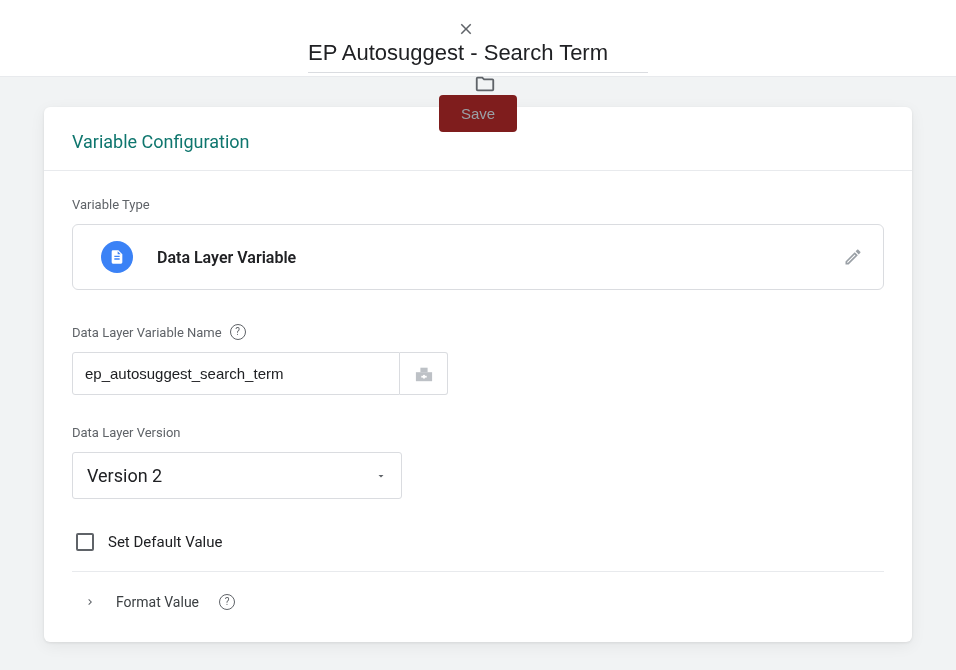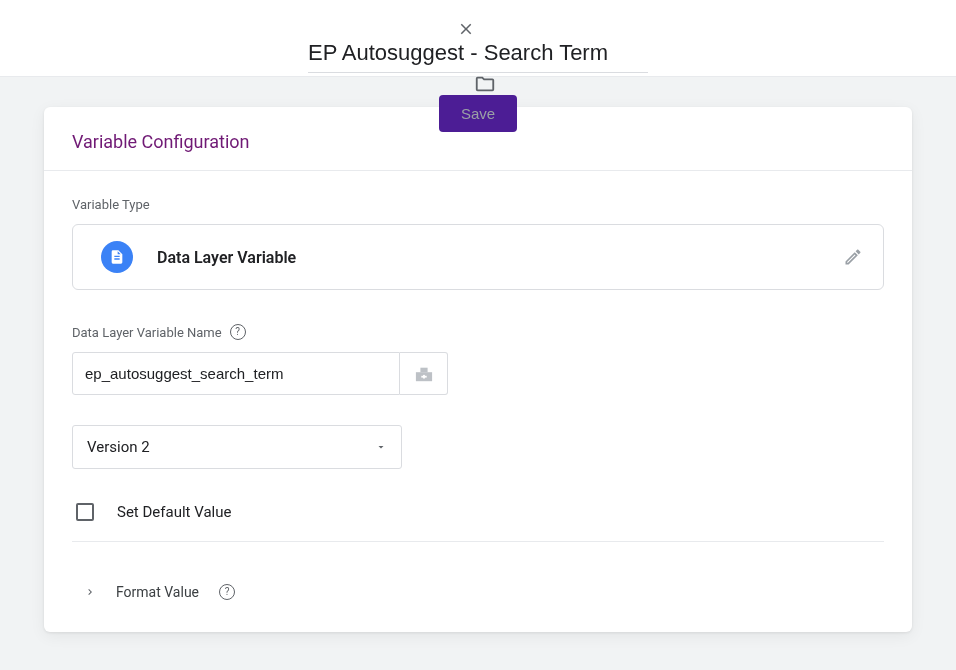--- a/index.html
+++ b/index.html
@@ -36,21 +36,21 @@
     background: transparent;
   }
   .folder-btn {
     margin-left: 14px;
     color: #5f6368;
     display: flex; align-items: center; justify-content: center;
     width: 26px; height: 26px; cursor: pointer;
   }
   .spacer { flex: 1; }
   .save-btn {
-    background: #4c1d95;
+    background: #7f1d1d;
     color: #9aa0a6;
     border: none;
     font-size: 15px;
     font-weight: 500;
     padding: 10px 22px;
     border-radius: 4px;
     cursor: default;
   }
   .page-body {
     background: #f1f3f4;
@@ -62,21 +62,21 @@
   .card {
     background: #fff;
     border-radius: 6px;
     box-shadow: 0 1px 3px rgba(0,0,0,0.08), 0 4px 16px rgba(0,0,0,0.06);
     padding: 0;
   }
   .card-header {
     padding: 24px 28px 18px 28px;
     font-size: 18px;
     font-weight: 400;
-    color: #701a75;
+    color: #0f766e;
     border-bottom: 1px solid #e8eaed;
   }
   .card-body {
     padding: 26px 28px 14px 28px;
   }
   .section-label {
     font-size: 13px;
     color: #5f6368;
     margin-bottom: 12px;
     display: flex;
@@ -132,30 +132,30 @@
   .select-row {
     border: 1px solid #dadce0;
     border-radius: 3px;
     padding: 12px 14px;
     width: 330px;
     display: flex;
     align-items: center;
     justify-content: space-between;
     cursor: pointer;
     margin-bottom: 30px;
-    font-size: 15px;
+    font-size: 18px;
     color: #202124;
   }
   .checkbox-row {
     display: flex;
     align-items: flex-start;
-    gap: 23px;
+    gap: 14px;
     padding: 4px 0 20px 4px;
     border-bottom: 1px solid #e8eaed;
-    margin-bottom: 24px;
+    margin-bottom: 4px;
   }
   .checkbox {
     width: 18px; height: 18px;
     border: 2px solid #5f6368;
     border-radius: 2px;
     cursor: pointer;
   }
   .checkbox-label {
     font-size: 15px;
     color: #202124;
@@ -232,20 +232,21 @@
             <svg width="22" height="18" viewBox="0 0 24 20">
                 <path fill="#bdc1c6" d="M3 8h18v10H3z"></path>
                 <path fill="#bdc1c6" d="M8 3h8v5H8z"></path>
                 <rect x="11" y="11" width="2" height="4" fill="#fff"></rect>
                 <rect x="9" y="12" width="6" height="2" fill="#fff"></rect>
               </svg>
           </span>
         </div>
       </div>
 
+      <div class="section-label">Data Layer Version</div>
       <div class="select-row">
         <span>Version 2</span>
         <span>
           <svg width="12" height="12" viewBox="0 0 24 24">
               <path fill="#5f6368" d="M7 10l5 5 5-5z"></path>
             </svg>
         </span>
       </div>
 
       <div class="checkbox-row">

